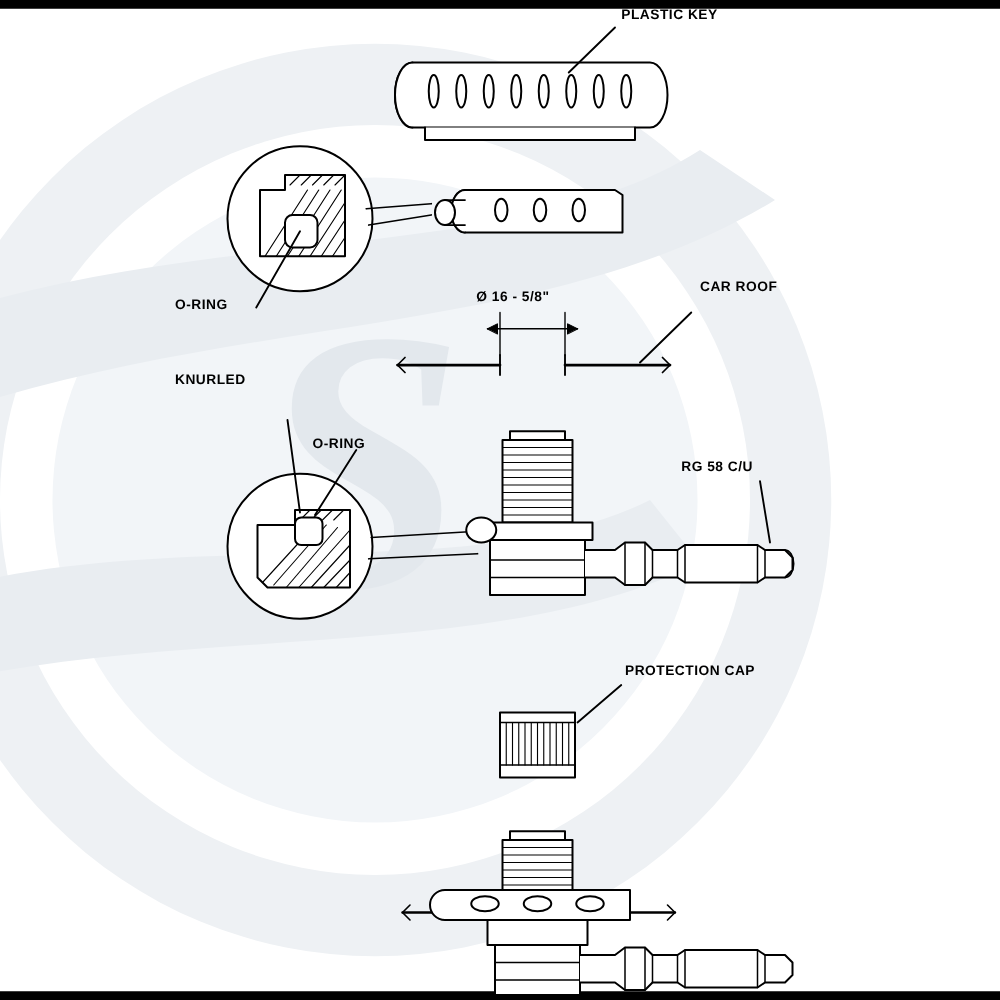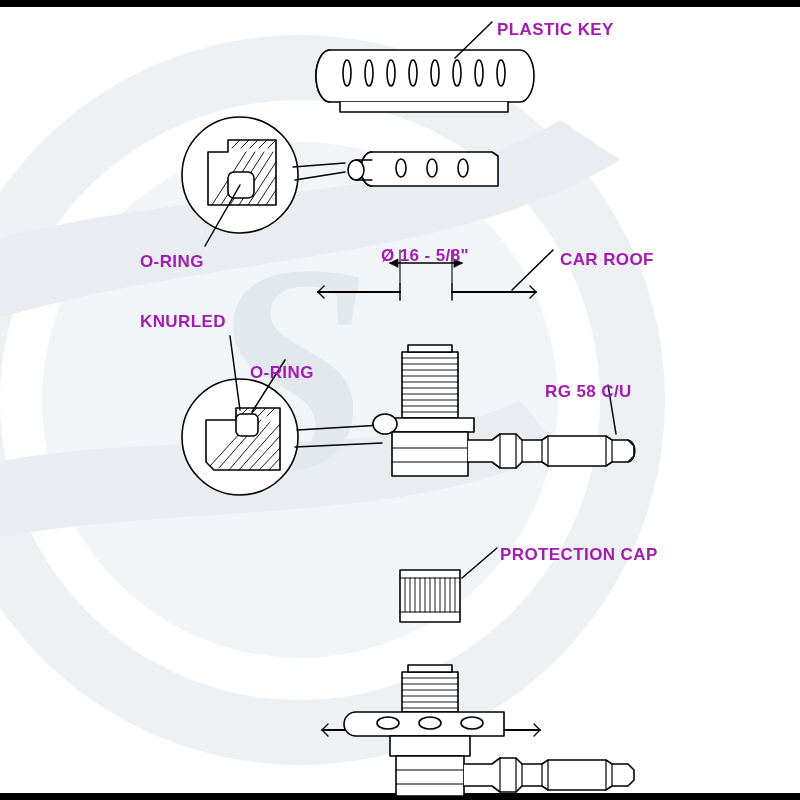--- a/index.html
+++ b/index.html
@@ -38,26 +38,25 @@
     left: 0;
     top: 0;
     width: 800px;
     height: 800px;
   }
 
   .lbl {
     position: absolute;
     font-family: "Liberation Sans", sans-serif;
     font-weight: bold;
-    font-size: 17px;
+    font-size: 11px;
     letter-spacing: 0.4px;
-    color: #a21caf;
+    color: #000000;
     white-space: nowrap;
     line-height: 1.25;
-    margin-top: 13px;
   }
 </style>
 </head>
 <body>
 
 <div id="stage">
 
   <svg class="wm" viewBox="0 0 800 800">
     <defs>
       <clipPath id="pageclip">
@@ -255,19 +254,19 @@
         <path d="M 464 764 L 492 764 L 500 758 L 516 758 L 522 764 L 542 764 L 548 760 L 606 760 L 612 764 L 628 764 L 634 770 L 634 780 L 628 786 L 612 786 L 606 790 L 548 790 L 542 786 L 522 786 L 516 792 L 500 792 L 492 786 L 464 786" fill="#ffffff"></path>
         <path d="M 500 758 L 500 792 M 516 758 L 516 792 M 522 764 L 522 786 M 542 764 L 542 786 M 548 760 L 548 790 M 606 760 L 606 790 M 612 764 L 612 786" stroke-width="1.2"></path>
       </g>
 
     </g>
   </svg>
 
   <div class="lbl" style="left:497px; top:6px;">PLASTIC KEY</div>
   <div class="lbl" style="left:140px; top:238px;">O-RING</div>
   <div class="lbl" style="left:381px; top:232px;">Ø 16 - 5/8"</div>
-  <div class="lbl" style="left:560px; top:236px;">CAR ROOF</div>
+  <div class="lbl" style="left:560px; top:224px;">CAR ROOF</div>
   <div class="lbl" style="left:140px; top:298px;text-align:right;">KNURLED</div>
   <div class="lbl" style="left:250px; top:349px;">O-RING</div>
   <div class="lbl" style="left:545px; top:368px;">RG 58 C/U</div>
   <div class="lbl" style="left:500px; top:531px;text-align:center;">PROTECTION CAP</div>
 
 </div>
 
 </body></html>

